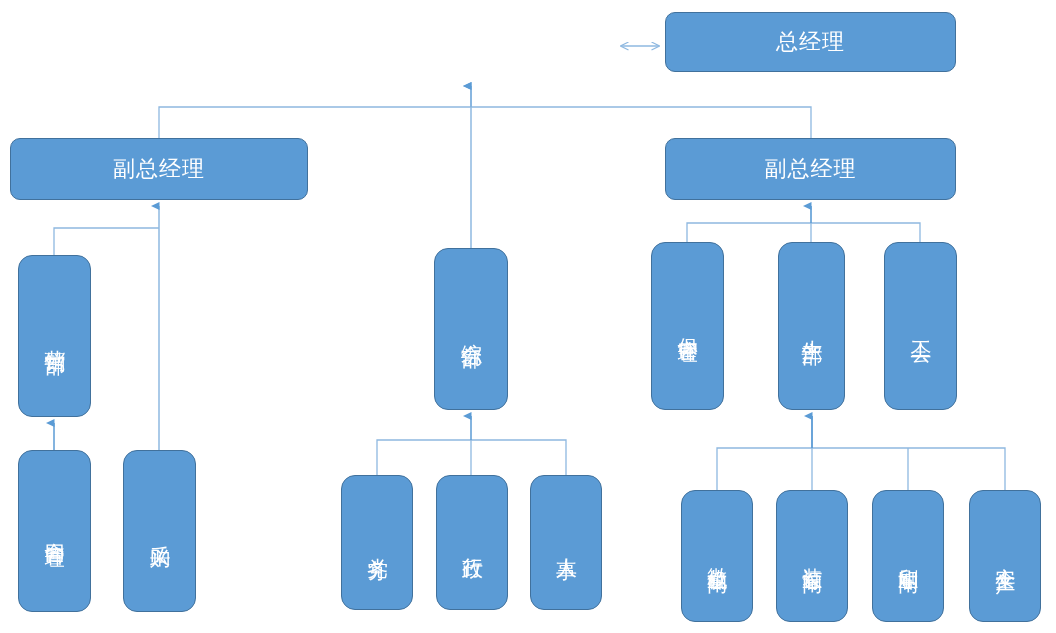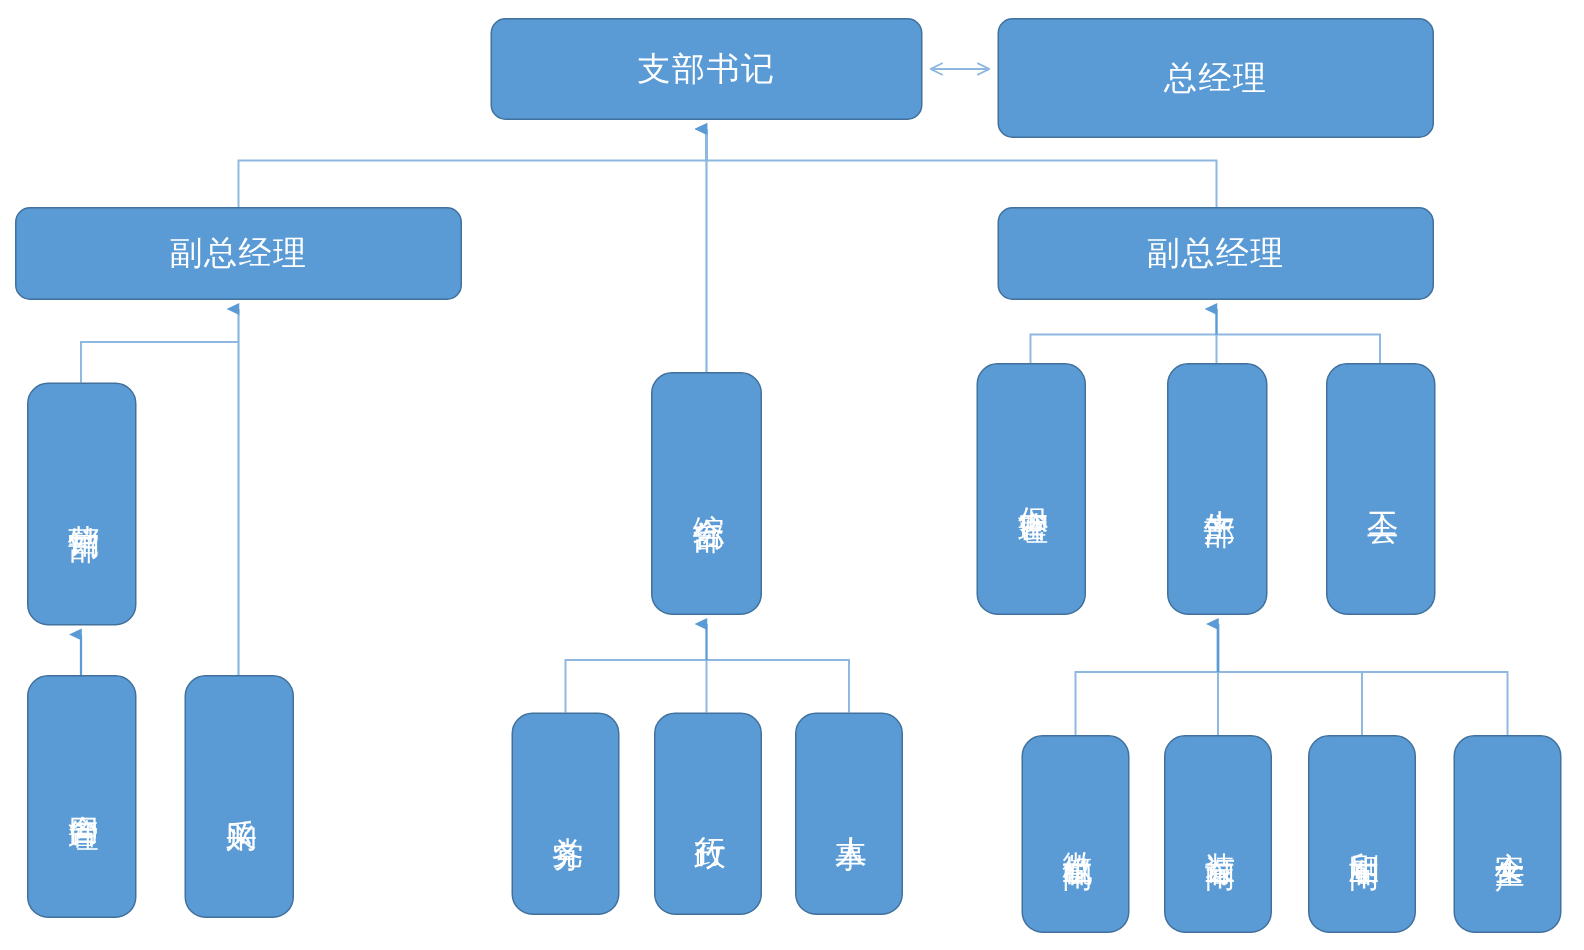--- a/index.html
+++ b/index.html
@@ -116,24 +116,21 @@
     </g>
 
     <g>
       <path d="M717,490 L717,448 L1005,448 L1005,490" fill="none" stroke="#8EB8E0" stroke-width="1.3"></path>
       <line x1="812" y1="490" x2="812" y2="448" stroke="#8EB8E0" stroke-width="1.3"></line>
       <line x1="908" y1="490" x2="908" y2="448" stroke="#8EB8E0" stroke-width="1.3"></line>
       <line x1="812" y1="448" x2="812" y2="416" stroke="#5B9BD5" stroke-width="1.8" marker-end="url(#arrUp)"></line>
     </g>
   </svg>
 
-  <div class="node horiz" style="left: 327px; top: 12px; width: 288px; height: 68px; background: rgb(91, 155, 213); border-color: rgb(65, 113, 156); color: rgb(255, 255, 255);">
-    <span class="node-label">支部书记</span>
-  </div>
-  <div class="node horiz" style="left: 665px; top: 12px; width: 291px; height: 80px; background: rgb(91, 155, 213); border-color: rgb(65, 113, 156); color: rgb(255, 255, 255);">
+  <div class="node horiz" style="left: 665px; top: 12px; width: 291px; height: 60px; background: rgb(91, 155, 213); border-color: rgb(65, 113, 156); color: rgb(255, 255, 255);">
     <span class="node-label">总经理</span>
   </div>
   <div class="node horiz" style="left: 10px; top: 138px; width: 298px; height: 62px; background: rgb(91, 155, 213); border-color: rgb(65, 113, 156); color: rgb(255, 255, 255);">
     <span class="node-label">副总经理</span>
   </div>
   <div class="node horiz" style="left: 665px; top: 138px; width: 291px; height: 62px; background: rgb(91, 155, 213); border-color: rgb(65, 113, 156); color: rgb(255, 255, 255);">
     <span class="node-label">副总经理</span>
   </div>
   <div class="node vert" style="left: 18px; top: 255px; width: 73px; height: 162px; background: rgb(91, 155, 213); border-color: rgb(65, 113, 156); color: rgb(255, 255, 255);">
     <span class="node-label">营销部</span>

